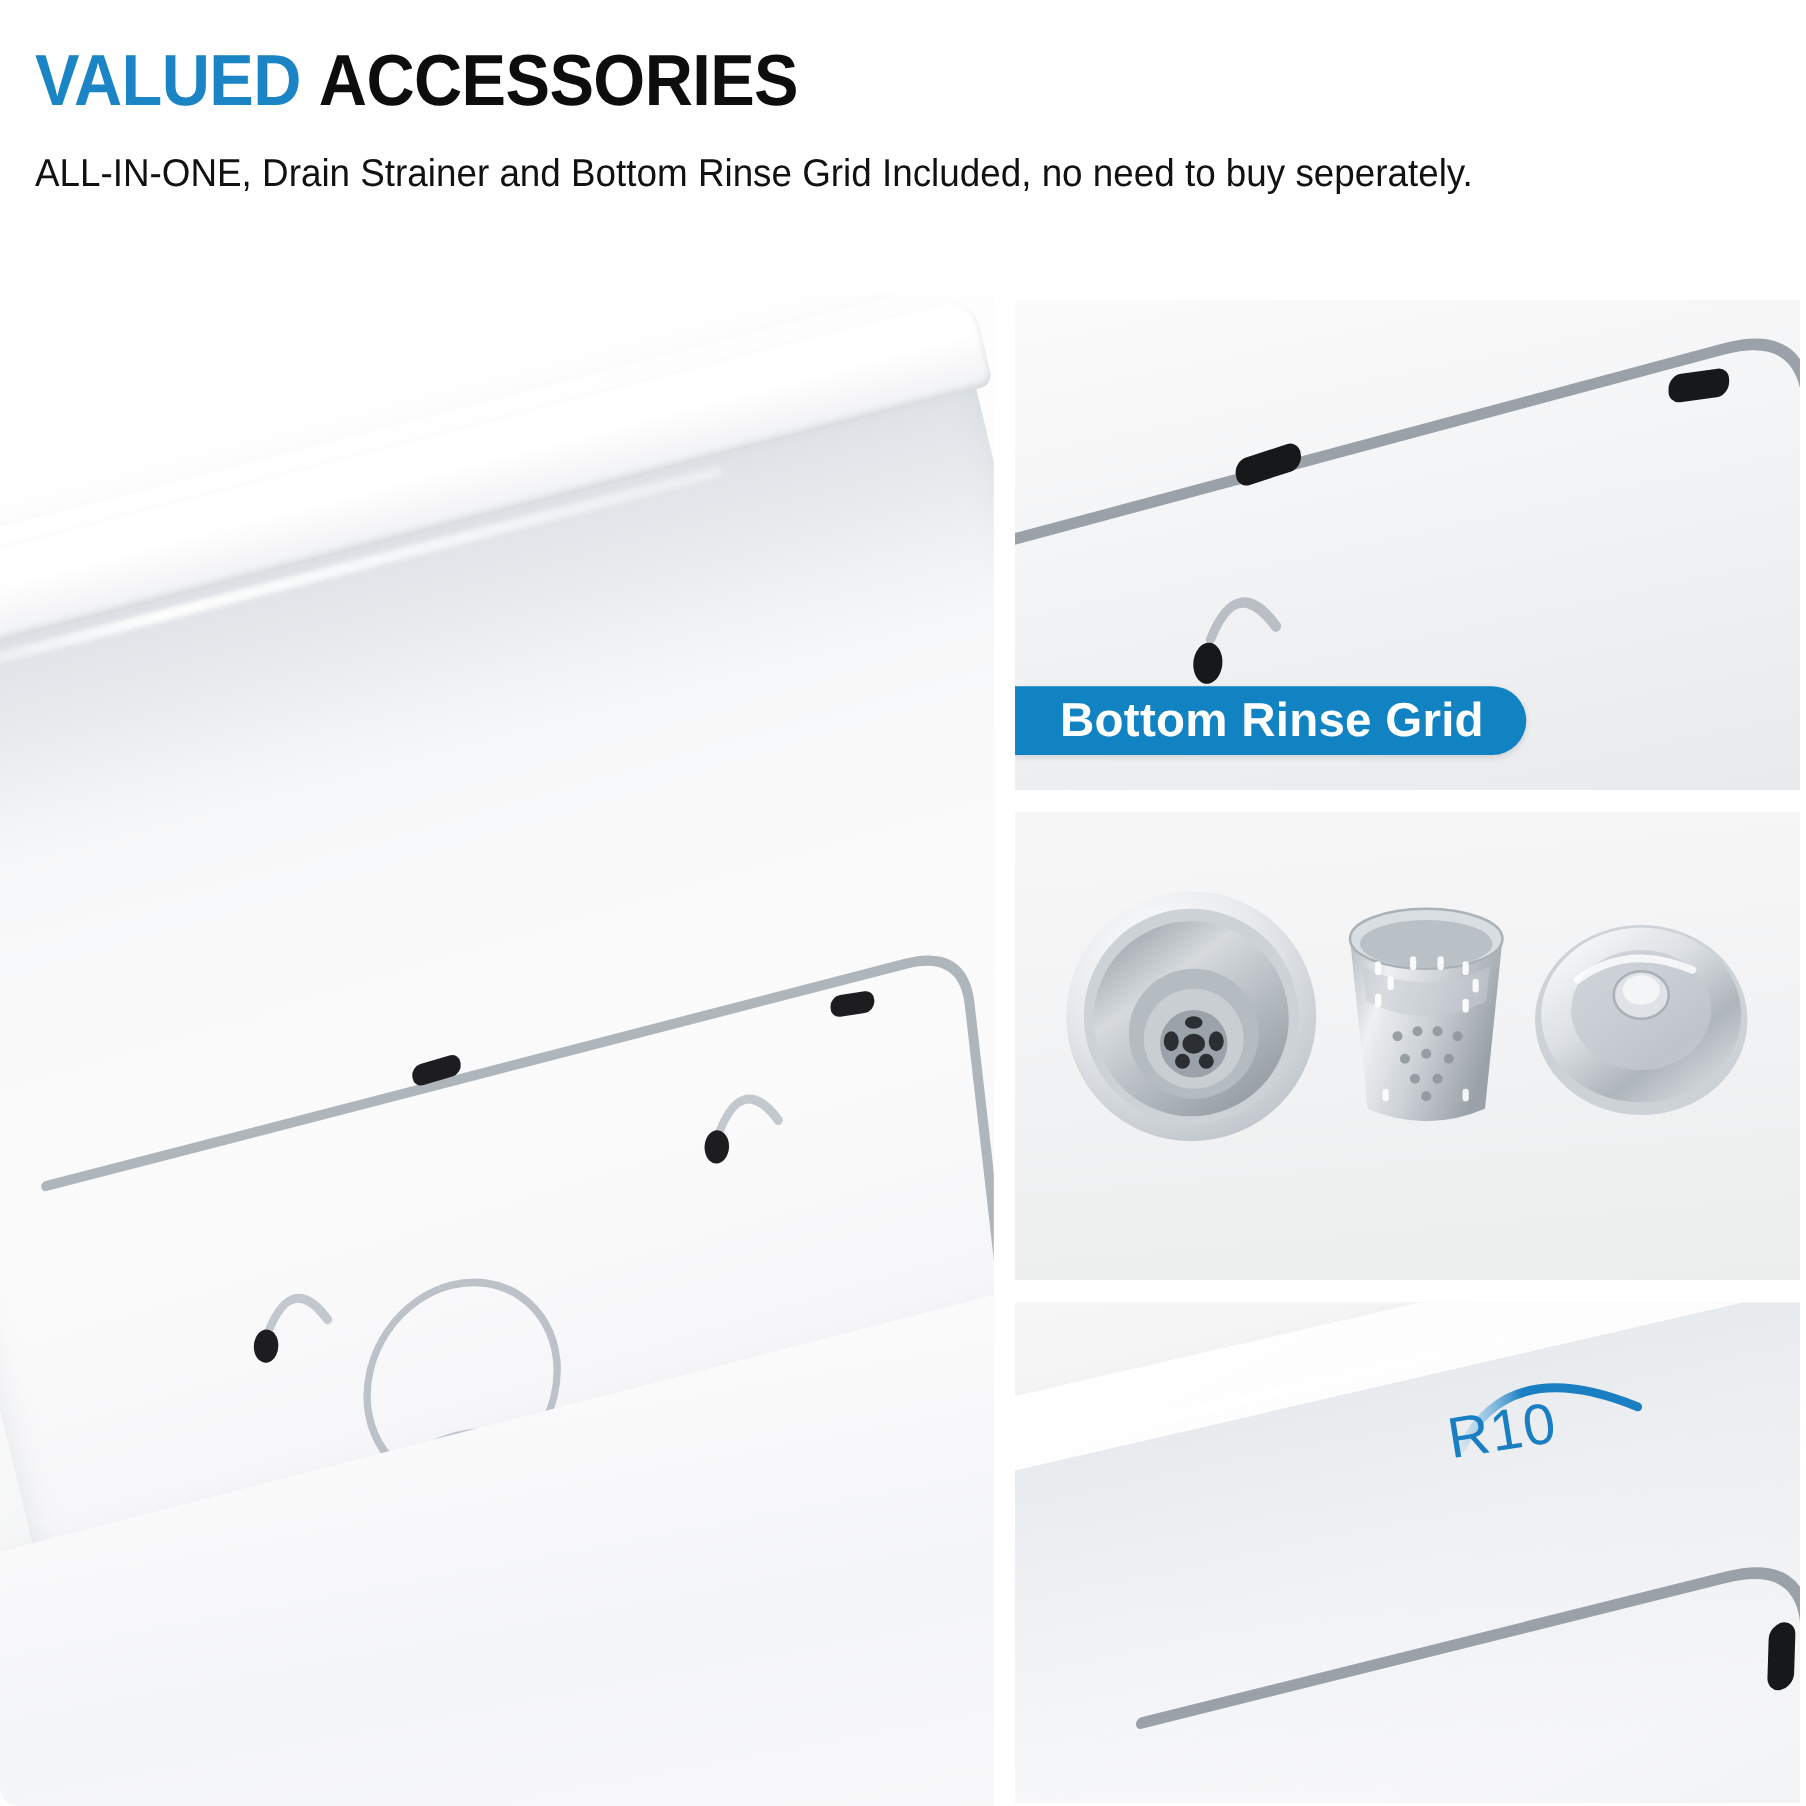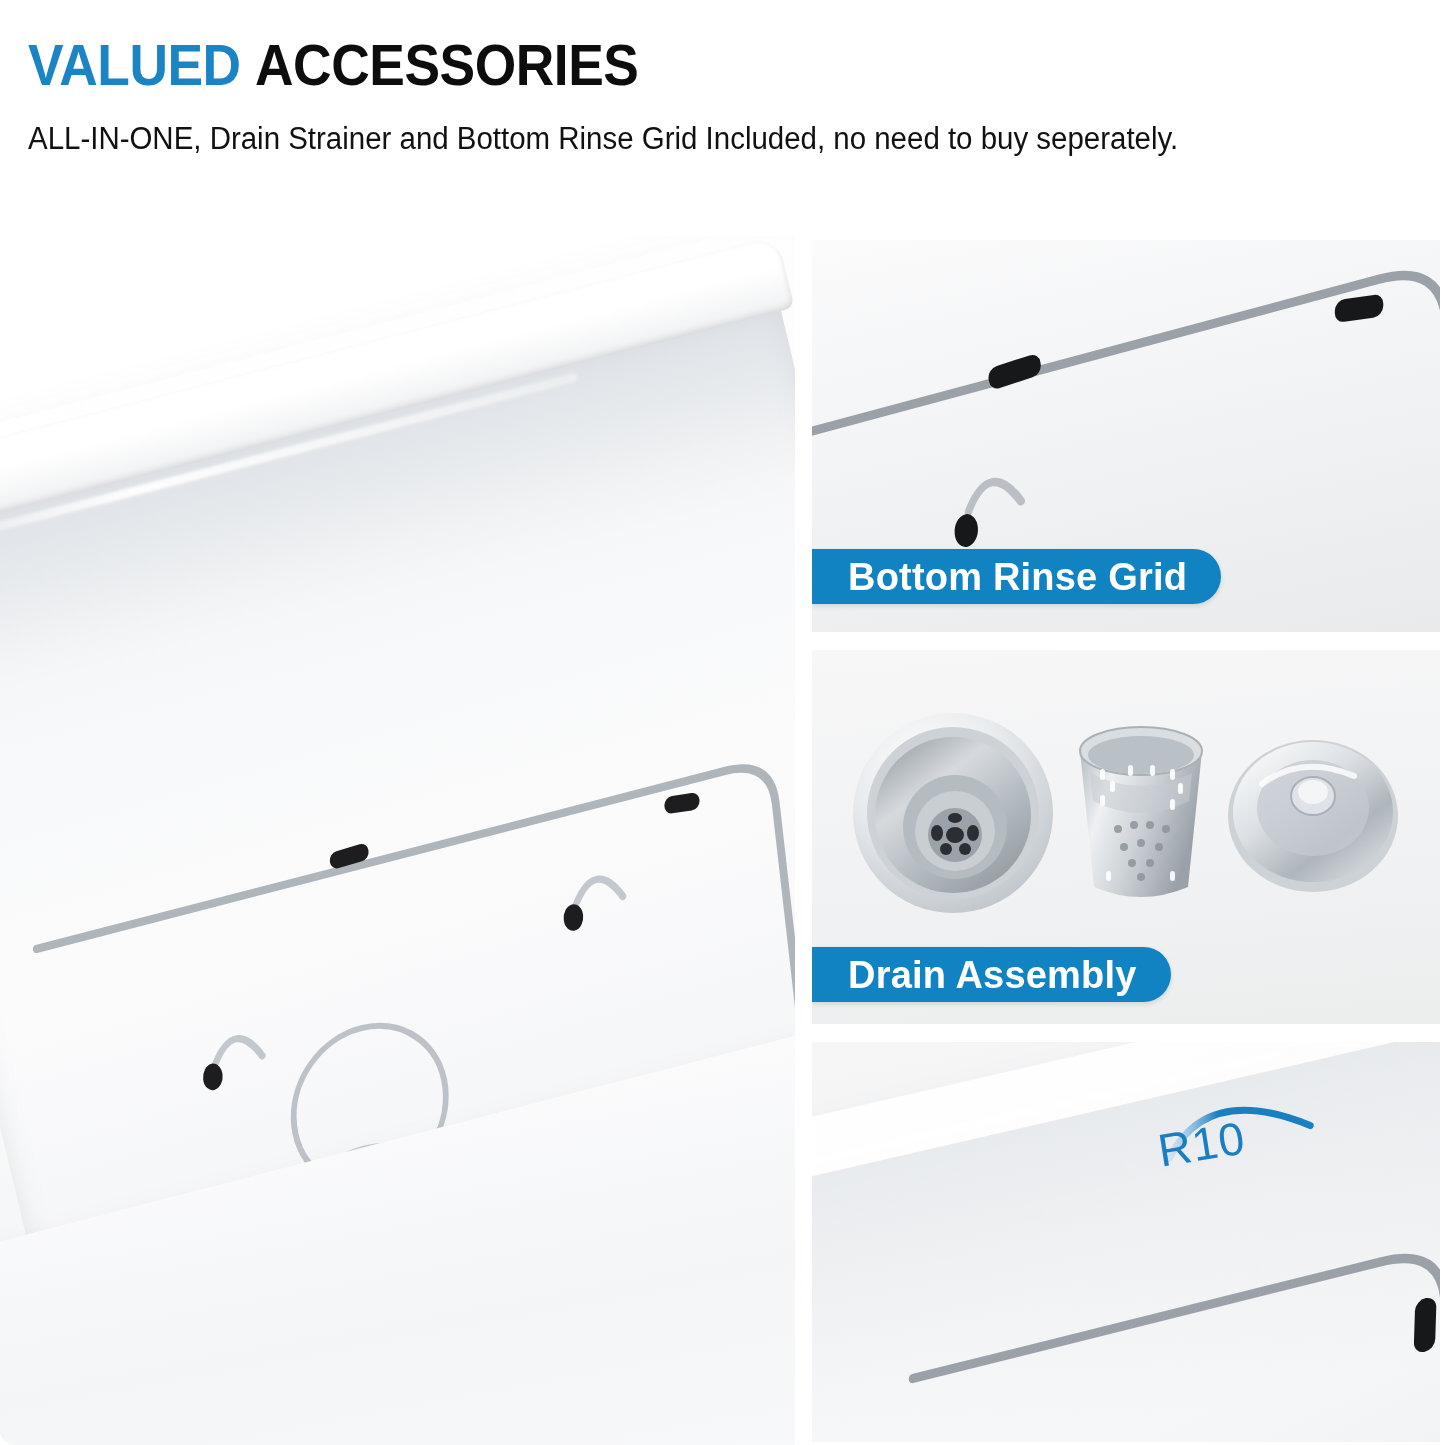--- a/index.html
+++ b/index.html
@@ -518,23 +518,20 @@
           </defs>
           <ellipse cx="87" cy="90" rx="85" ry="76" fill="#cdd2d7"></ellipse>
           <ellipse cx="87" cy="86" rx="80" ry="70" fill="url(#capTop)"></ellipse>
           <ellipse cx="87" cy="82" rx="56" ry="48" fill="#c4cad0" opacity="0.75"></ellipse>
           <ellipse cx="87" cy="70" rx="22" ry="19" fill="#dfe3e7" stroke="#a9b0b6" stroke-width="2"></ellipse>
           <ellipse cx="87" cy="66" rx="15" ry="12" fill="#f3f5f6"></ellipse>
           <path d="M36 58 q40 -30 92 -8" stroke="#ffffff" stroke-width="6" fill="none" opacity="0.8" stroke-linecap="round"></path>
         </svg>
 
       </div>
-      <div class="badge badge-2">
-        <span class="badge-text">Drain Assembly</span>
-      </div>
     </div>
   </div>
 
   <div class="panel panel-3">
     <div class="photo p3-bg">
 
       <div class="r10-sink">
         <div class="r10-inner"></div>
         <div class="r10-rim-hl"></div>
       </div>

